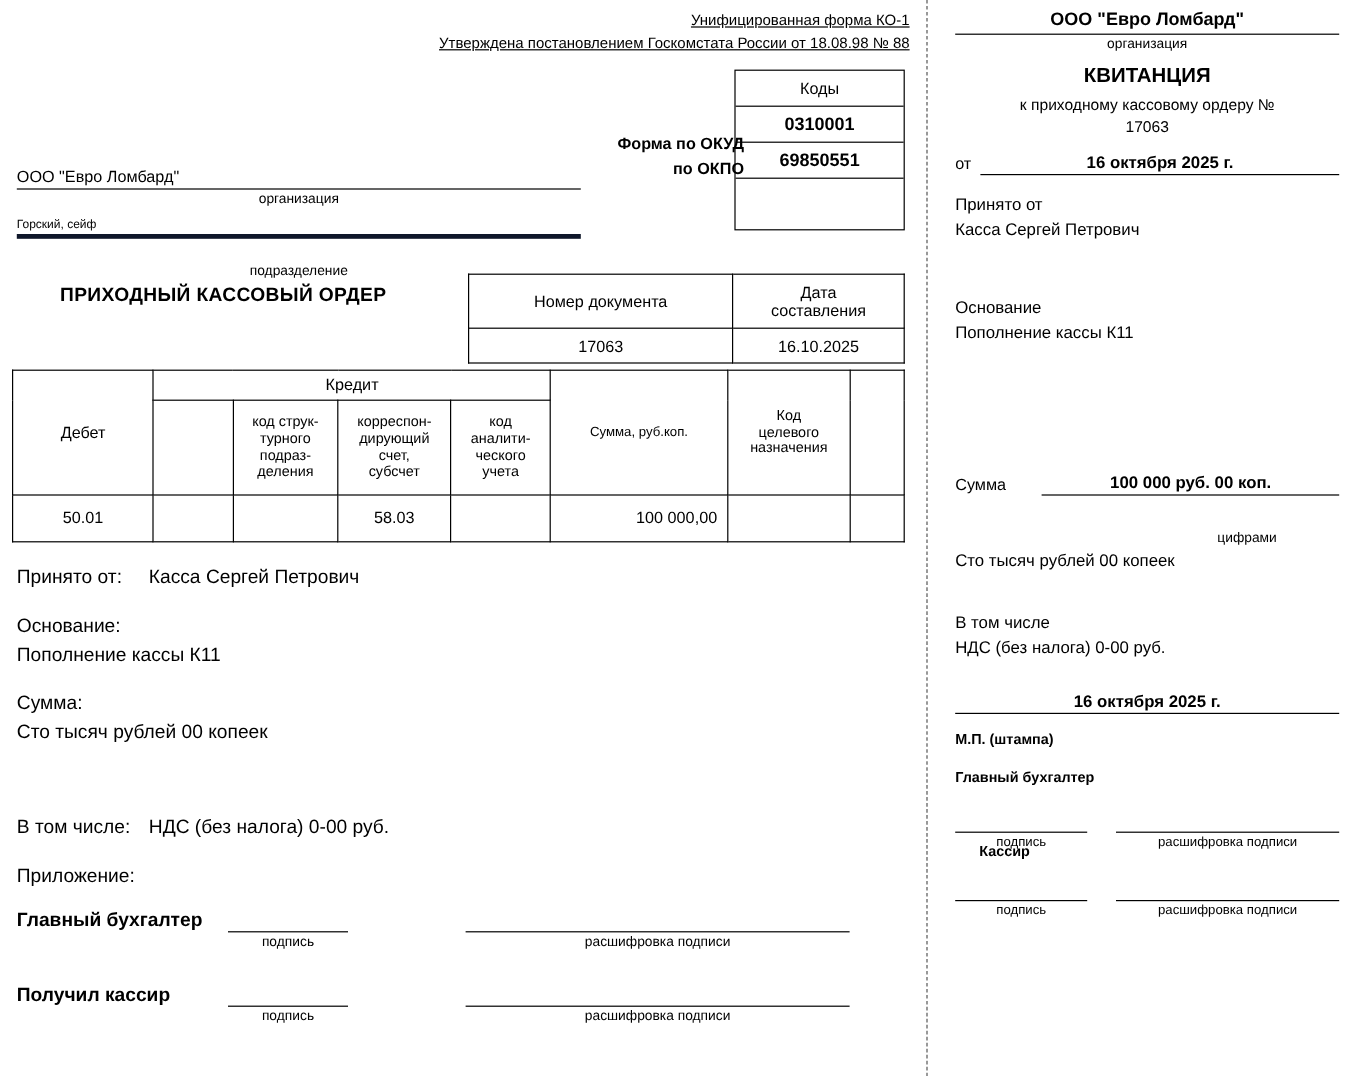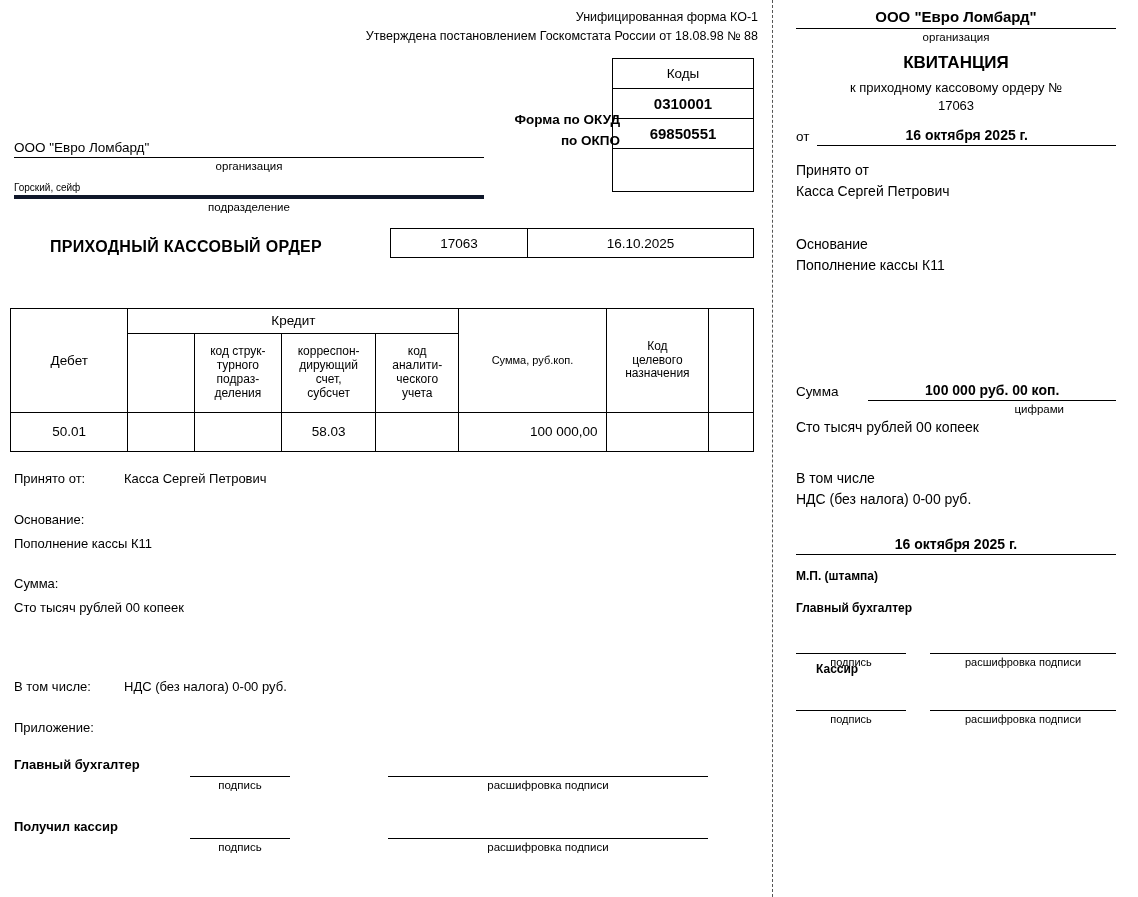--- a/index.html
+++ b/index.html
@@ -22,20 +22,21 @@
 
   
   .left-col {
     position: absolute;
     left: 0;
     top: 0;
     width: 768px;
     height: 897px;
     box-sizing: border-box;
     padding: 8px 10px 0 10px;
+    text-decoration: underline;
   }
   .divider {
     position: absolute;
     left: 772px;
     top: 0;
     width: 0;
     height: 897px;
     border-left: 1px dashed #555;
   }
   .right-col {
@@ -114,20 +115,21 @@
   }
   .sub-line .value {
     font-size: 10px;
     padding-bottom: 2px;
     border-bottom: 4px solid #0f172a;
   }
   .sub-line .caption {
     text-align: center;
     font-size: 11.5px;
     padding-top: 2px;
+    margin-top: 19px;
   }
 
   
   .doc-title {
     position: absolute;
     left: 50px;
     top: 238px;
     font-size: 16px;
     font-weight: bold;
     letter-spacing: 0.3px;
@@ -166,21 +168,21 @@
     padding: 2px 3px;
     line-height: 1.15;
   }
   .acc-table .tall { height: 96px; }
   .acc-table .valrow td { height: 34px; font-size: 13.5px; }
   .acc-table .credit-head { height: 20px; font-size: 13.5px; }
 
   
   .field {
     position: absolute;
-    font-size: 13px;
+    font-size: 16px;
     line-height: 1.45;
   }
   .lbl-b { font-weight: bold; }
 
   .sig-line {
     position: absolute;
     border-bottom: 1px solid #000;
     height: 0;
   }
   .sig-cap {
@@ -299,20 +301,27 @@
 
     <div class="sub-line">
       <div class="value">Горский, сейф</div>
       <div class="caption">подразделение</div>
     </div>
 
     <div class="doc-title">ПРИХОДНЫЙ КАССОВЫЙ ОРДЕР</div>
 
     <table class="doc-table">
       <tbody>
+          <tr>
+        <td class="h" style="width:225px;">Номер документа</td>
+        <td class="h" style="width:139px;">
+          <div>Дата</div>
+          <div>составления</div>
+        </td>
+      </tr>
       <tr>
         <td class="v">17063</td>
         <td class="v">16.10.2025</td>
       </tr>
     </tbody>
       </table>
 
     <table class="acc-table">
       <colgroup>
         <col style="width:110px">
@@ -412,30 +421,30 @@
     <div class="r-date-row">
       <div class="ot">от</div>
       <div class="val">16 октября 2025 г.</div>
     </div>
 
     <div class="r-block">
       <div>Принято от</div>
       <div>Касса Сергей Петрович</div>
     </div>
 
-    <div class="r-block" style="margin-top:32px;">
+    <div class="r-block" style="margin-top:44px;">
       <div>Основание</div>
       <div>Пополнение кассы К11</div>
     </div>
 
     <div class="r-sum-row" style="margin-top:106px;">
       <div class="lbl">Сумма</div>
       <div class="val">100 000 руб. 00 коп.</div>
     </div>
-    <div class="r-sum-cap" style="padding-right:52px;">цифрами</div>
+    <div class="r-sum-cap" style="padding-right:52px;margin-top:28px;">цифрами</div>
     <div class="r-block" style="margin-top:2px;">Сто тысяч рублей 00 копеек</div>
 
     <div class="r-block" style="margin-top:30px;">
       <div>В том числе</div>
       <div>НДС (без налога) 0-00 руб.</div>
     </div>
 
     <div class="r-date2">16 октября 2025 г.</div>
 
     <div class="r-bold">М.П. (штампа)</div>

